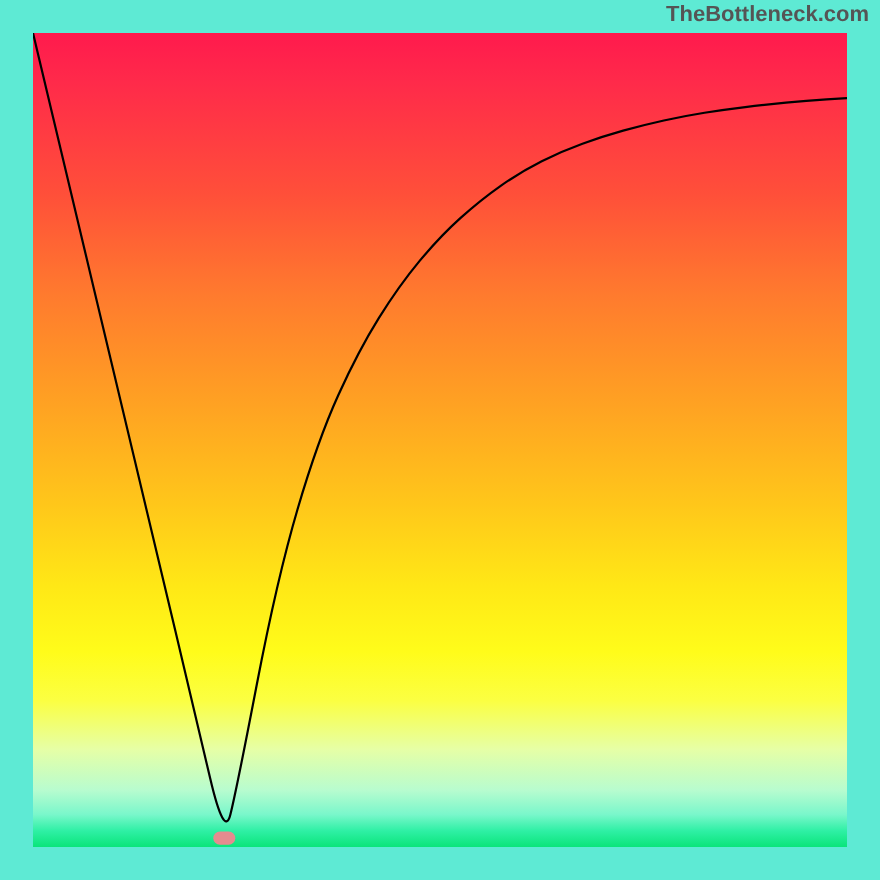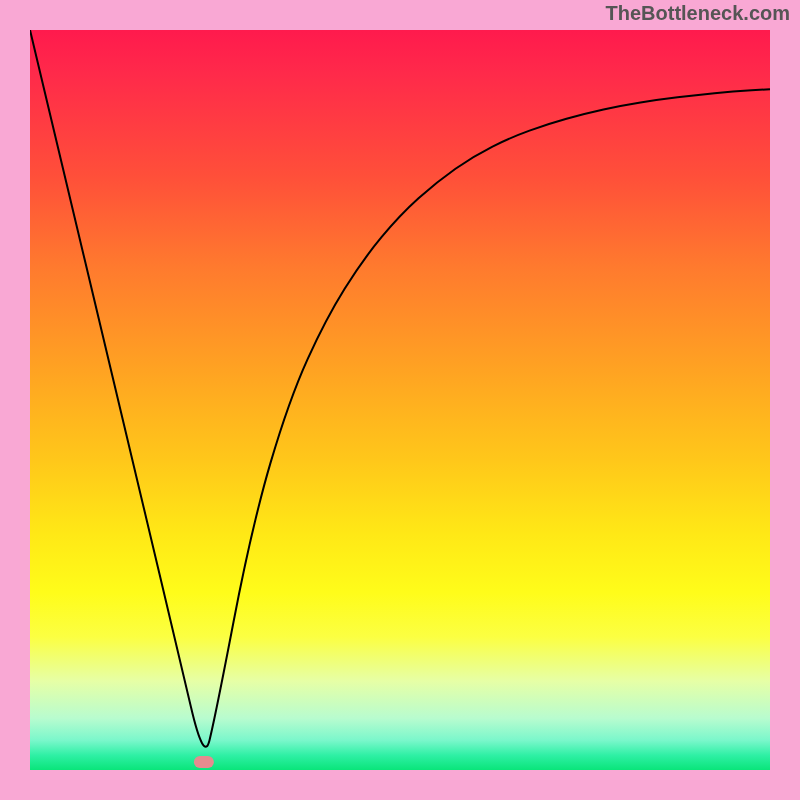--- a/index.html
+++ b/index.html
@@ -5,21 +5,21 @@
     * { margin: 0; padding: 0; box-sizing: border-box; }
     html, body {
       width: 800px;
       height: 800px;
       overflow: hidden;
     }
     .container {
       position: relative;
       width: 800px;
       height: 800px;
-      background: #f9a8d4;
+      background: #5eead4;
     }
     .attribution {
       position: absolute;
       top: 2px;
       right: 10px;
       font-family: Arial, sans-serif;
       font-size: 20px;
       font-weight: bold;
       color: #555;
       z-index: 10;

